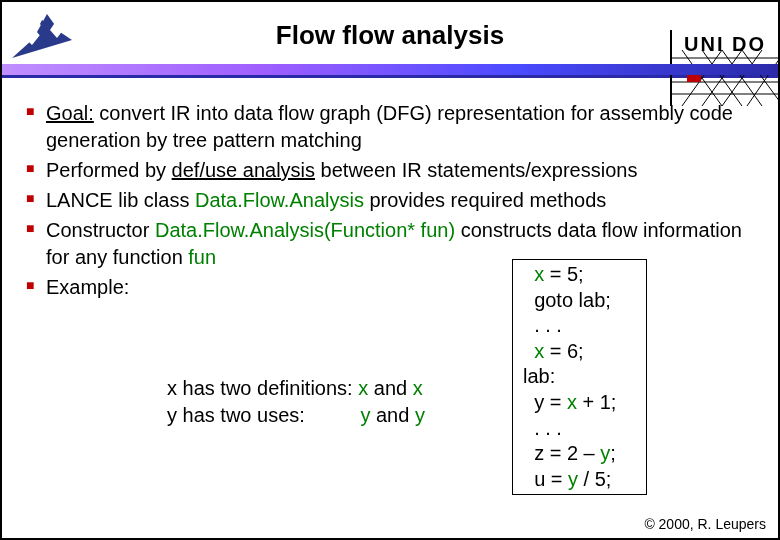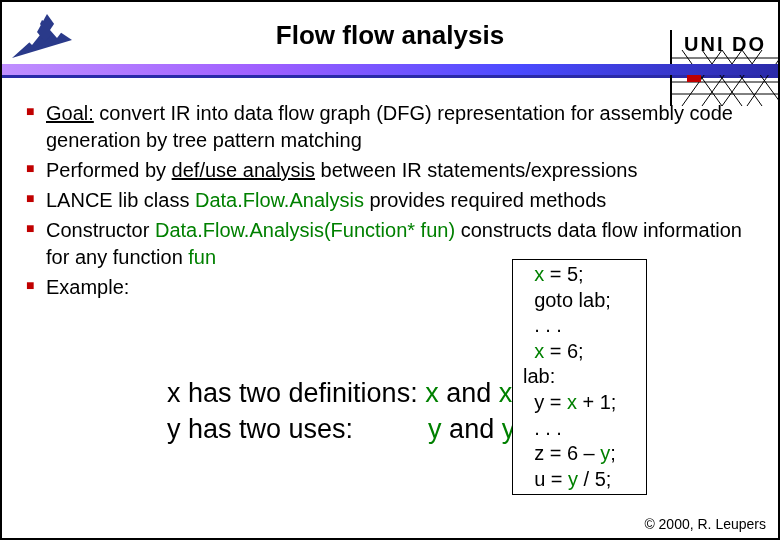--- a/index.html
+++ b/index.html
@@ -63,21 +63,21 @@
   .u { text-decoration: underline; }
   .green { color: #008000; }
   .lower {
     position: absolute;
     top: 340px; left: 0; right: 0;
     height: 190px;
   }
   .defs-text {
     position: absolute;
     left: 165px; top: 33px;
-    font-size: 27px;
+    font-size: 20px;
     line-height: 1.35;
   }
   .code-box {
     position: absolute;
     left: 510px; top: -83px;
     width: 135px;
     border: 1px solid #000;
     padding: 2px 8px 2px 10px;
     font-size: 20px;
     line-height: 1.28;
@@ -146,19 +146,19 @@
     </div>
 
     <div class="code-box">
       <div>&nbsp;&nbsp;<span class="green">x</span><span> = 5;</span></div>
       <div>&nbsp;&nbsp;<span>goto lab;</span></div>
       <div>&nbsp;&nbsp;<span>. . .</span></div>
       <div>&nbsp;&nbsp;<span class="green">x</span><span> = 6;</span></div>
       <div><span>lab:</span></div>
       <div>&nbsp;&nbsp;<span>y = </span><span class="green">x</span><span> + 1;</span></div>
       <div>&nbsp;&nbsp;<span>. . .</span></div>
-      <div>&nbsp;&nbsp;<span>z = 6 – </span><span class="green">y</span><span>;</span></div>
+      <div>&nbsp;&nbsp;<span>z = 2 – </span><span class="green">y</span><span>;</span></div>
       <div>&nbsp;&nbsp;<span>u = </span><span class="green">y</span><span> / 5;</span></div>
     </div>
   </div>
 
   <div class="copyright">© 2000, R. Leupers</div>
 </div>
 
 </body></html>

